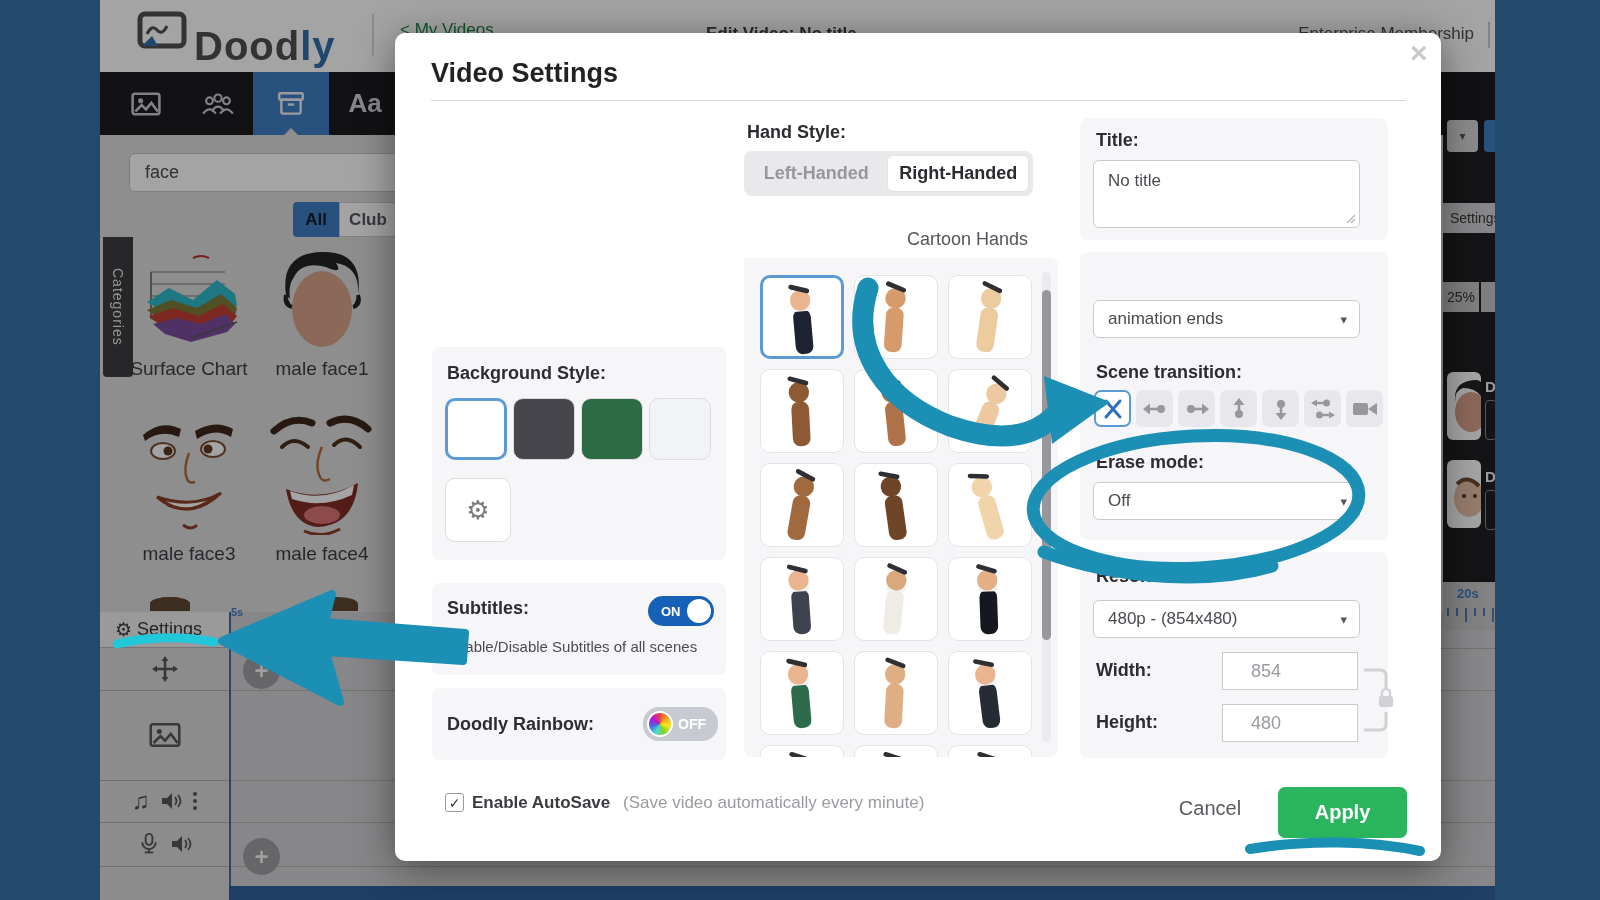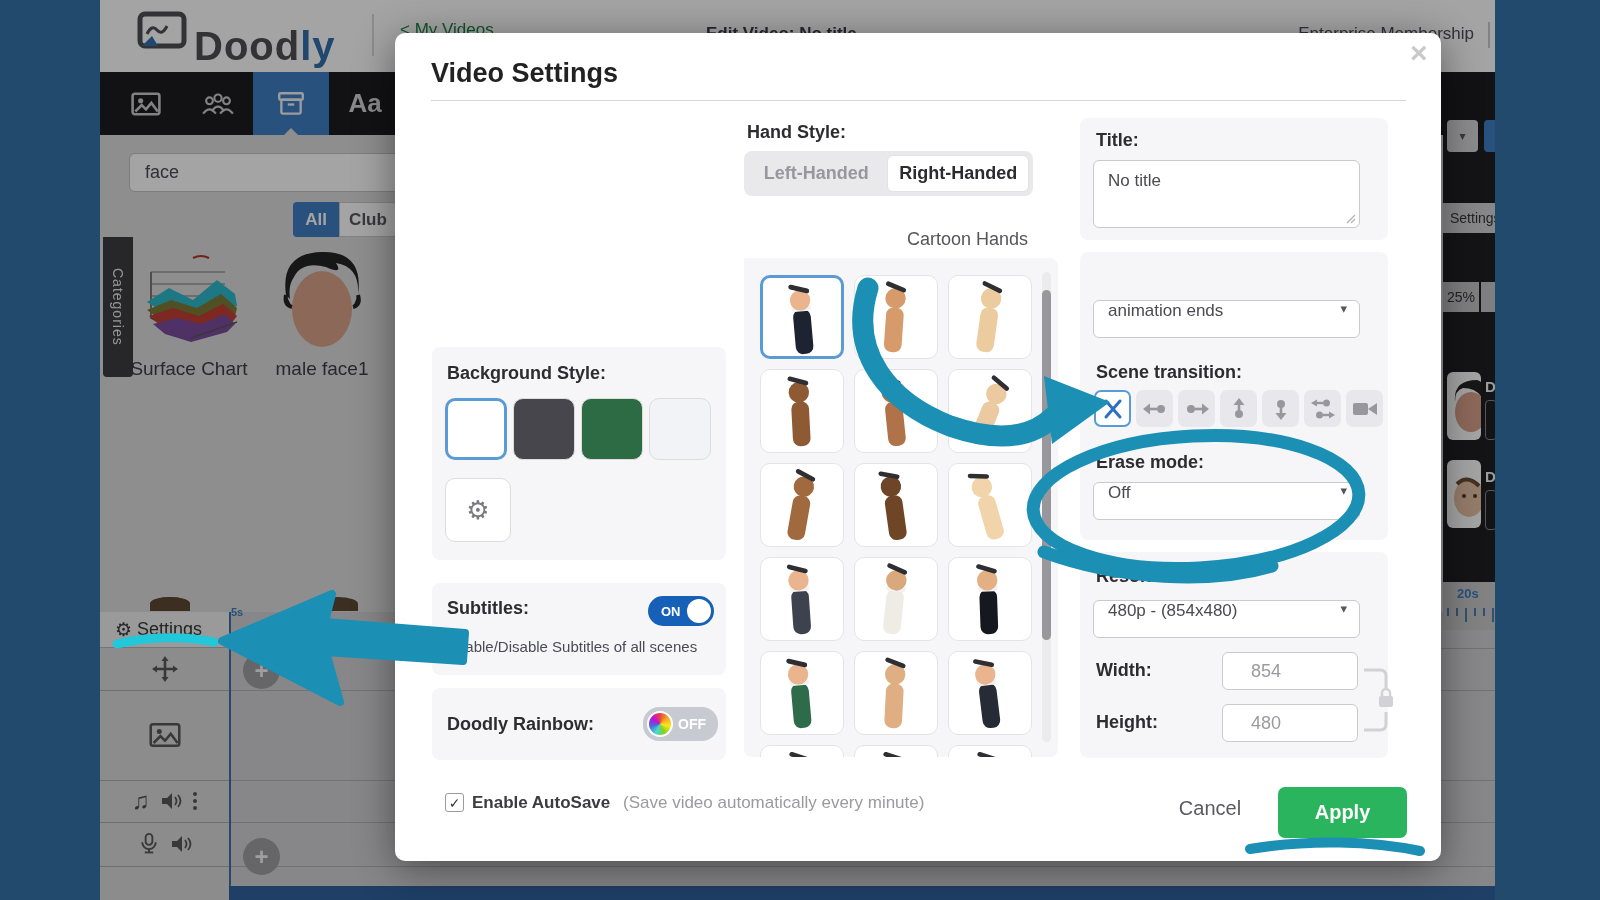--- a/index.html
+++ b/index.html
@@ -40,42 +40,42 @@
   .tick{position:absolute;top:26px;width:2px;background:#4a7ab0;}
   
   .dim{position:absolute;left:100px;top:0;width:1395px;height:900px;background:rgba(8,9,12,.37);z-index:5;}
   
   .modal{position:absolute;left:395px;top:33px;width:1046px;height:828px;background:#fff;border-radius:10px;
          box-shadow:0 8px 40px rgba(0,0,0,.45);z-index:10;}
   .m-title{position:absolute;left:36px;top:25px;font-size:27px;font-weight:700;color:#222;}
   .m-hr{position:absolute;left:36px;top:67px;width:975px;height:1px;background:#d6d6d8;}
   .panel{position:absolute;background:#f6f6f8;border-radius:8px;}
   .mlabel{position:absolute;font-weight:700;color:#2c2c31;font-size:18px;}
-  .sel-box{position:absolute;background:#fff;border:1px solid #c9cacc;border-radius:6px;font-size:17px;color:#4a4a50;display:flex;padding-left:14px;box-sizing:border-box;}
+  .sel-box{position:absolute;background:#fff;border:1px solid #c9cacc;border-radius:6px;font-size:17px;color:#4a4a50;display:flex;align-items:center;padding-left:14px;box-sizing:border-box;}
   .caret{position:absolute;right:12px;color:#55555c;font-size:13px;}
   .swatch{position:absolute;width:62px;height:62px;border-radius:10px;border:1px solid #ddd;box-sizing:border-box;}
   .swatch.sel{border:3px solid #5b9bd5;}
   .gear-btn{position:absolute;width:64px;height:62px;background:#fff;border:1px solid #ddd;border-radius:10px;display:flex;align-items:center;justify-content:center;font-size:26px;color:#7a7a80;}
   .toggle-on{position:absolute;border-radius:16px;display:flex;align-items:center;color:#fff;font-size:13px;font-weight:700;}
   .knob{position:absolute;background:#fff;border-radius:50%;}
   .seg{position:absolute;background:#e9e9ec;border-radius:8px;}
   .seg-l{position:absolute;left:0;top:0;width:50%;height:100%;display:flex;align-items:center;justify-content:center;color:#97979d;font-size:18px;font-weight:700;}
   .seg-r{position:absolute;right:4px;top:4px;bottom:4px;width:49%;background:#fff;border-radius:6px;border:1px solid #e2e2e6;
          display:flex;align-items:center;justify-content:center;color:#2b2b30;font-size:18px;font-weight:700;box-sizing:border-box;}
   .tab{position:absolute;height:38px;display:flex;align-items:center;justify-content:center;font-size:18px;}
   .tab.on{background:#f6f6f8;border:1px solid #e2e2e6;border-bottom:none;border-radius:8px 8px 0 0;font-weight:700;color:#222;}
   .tab.off{color:#55555c;}
   .hand-grid{position:absolute;left:16px;top:17px;display:grid;grid-template-columns:repeat(3,84px);gap:10px;}
   .hand-cell{width:84px;height:84px;background:#fff;border:1px solid #e4e4e8;border-radius:10px;box-sizing:border-box;}
   .hand-cell.selected{border:3px solid #5b9bd5;}
   .vscroll-track{position:absolute;right:7px;top:14px;width:9px;height:470px;background:#ebebee;border-radius:5px;}
   .vscroll{position:absolute;right:7px;top:32px;width:9px;height:350px;background:#98989c;border-radius:5px;}
   .trans-btn{position:absolute;width:37px;height:37px;border-radius:7px;background:#e8e8ec;display:flex;align-items:center;justify-content:center;box-sizing:border-box;}
   .trans-btn.sel{background:#fff;border:2px solid #5b9bd5;}
-  .num-in{position:absolute;width:136px;height:38px;background:#fff;border:1px solid #c9cacc;border-radius:6px;color:#9a9aa0;font-size:18px;display:flex;align-items:center;padding-left:28px;box-sizing:border-box;}
+  .num-in{position:absolute;width:136px;height:38px;background:#fff;border:1px solid #c9cacc;border-radius:0;color:#9a9aa0;font-size:18px;display:flex;align-items:center;padding-left:28px;box-sizing:border-box;}
   .apply{position:absolute;border:none;border-radius:7px;color:#fff;font-size:20px;font-weight:700;display:flex;align-items:center;justify-content:center;}
   .cancel{position:absolute;color:#5a5a60;font-size:20px;text-align:center;}
   .chk{position:absolute;width:17px;height:17px;border:1px solid #9a9aa0;border-radius:3px;background:#fff;color:#333;font-size:14px;display:flex;align-items:center;justify-content:center;}
   .anno{position:absolute;left:0;top:0;z-index:60;pointer-events:none;}
   .close-x{position:absolute;font-size:30px;font-weight:700;color:#c9c9cc;line-height:1;}
 </style>
 </head>
 <body>
 
 <div class="stage">
@@ -125,21 +125,21 @@
       </div>
       <div class="tb-tab" style="left:229px;width:72px;font-size:26px;color:#d4d4d7;font-weight:700;">
         <span>Aa</span>
       </div>
     </div>
 
     <div class="sidebar">
       <div class="search">
           <span>face</span>
         </div>
-      <div class="pillA" style="left:193px;width:46px;background:#3c7cc0;color:#ffffff;border-radius:4px 0 0 4px;">All</div>
+      <div class="pillA" style="left:193px;width:46px;background:#3c7cc0;color:#0f172a;border-radius:4px 0 0 4px;">All</div>
       <div class="pillA" style="left:239px;width:58px;background:#fff;color:#55555c;border:1px solid #c9c9cc;box-sizing:border-box;border-radius:0 4px 4px 0;">Club</div>
       <div class="cats">Categories</div>
 
       <div class="asset" style="left:25px;top:115px;">
         <svg width="112" height="100" viewBox="0 0 112 100">
           <path d="M60 8 q8-4 16 0" stroke="#b03126" stroke-width="2" fill="none"></path>
           <path d="M18 22 V68 L58 88" fill="none" stroke="#555" stroke-width="1.5"></path>
           <path d="M18 22 H92 M18 34 H92 M18 46 H96" fill="none" stroke="#777" stroke-width="1"></path>
           <polygon points="14,52 36,38 60,50 84,30 102,44 104,56 62,66 30,62" fill="#2ab9c9"></polygon>
           <polygon points="14,60 38,50 64,58 88,44 104,58 102,66 60,76 28,70" fill="#7a7a33"></polygon>
@@ -149,20 +149,49 @@
         </svg>
         <div class="lbl">Surface Chart</div>
       </div>
       <div class="asset" style="left:158px;top:112px;">
         <svg width="112" height="103" viewBox="0 0 112 103">
           <ellipse cx="56" cy="62" rx="30" ry="38" fill="#d9a187"></ellipse>
           <path d="M20 48 Q14 6 56 5 Q98 4 92 48 Q94 20 70 16 Q78 28 60 20 Q36 14 28 30 Q22 38 24 52 Z" fill="#22201f"></path>
           <path d="M20 48 q-2 10 6 12 M92 48 q3 10-5 12" fill="#22201f" stroke="#22201f" stroke-width="4"></path>
         </svg>
         <div class="lbl">male face1</div>
+      </div>
+      <div class="asset" style="left:25px;top:278px;">
+        <svg width="112" height="122" viewBox="0 0 112 122">
+          <path d="M10 22 Q28 6 48 16 L46 24 Q28 16 12 28 Z" fill="#3a2415"></path>
+          <path d="M62 18 Q82 6 100 16 L98 24 Q82 14 64 26 Z" fill="#3a2415"></path>
+          <ellipse cx="30" cy="38" rx="12" ry="8" fill="#fff" stroke="#7a4a2a" stroke-width="2"></ellipse>
+          <circle cx="35" cy="38" r="4.5" fill="#5a3517"></circle>
+          <ellipse cx="80" cy="36" rx="12" ry="8" fill="#fff" stroke="#7a4a2a" stroke-width="2"></ellipse>
+          <circle cx="75" cy="36" r="4.5" fill="#5a3517"></circle>
+          <path d="M56 40 q-6 16-2 26 q2 5 8 3" fill="none" stroke="#b06a3a" stroke-width="2.5"></path>
+          <path d="M24 84 Q56 110 88 80 Q60 96 24 84 Z" fill="#fff" stroke="#8a3c20" stroke-width="3"></path>
+          <path d="M34 92 q22 10 44-6" fill="none" stroke="#8a3c20" stroke-width="2"></path>
+          <path d="M50 112 q8 6 14 0" fill="none" stroke="#8a3c20" stroke-width="3"></path>
+        </svg>
+        <div class="lbl">male face3</div>
+      </div>
+      <div class="asset" style="left:158px;top:276px;">
+        <svg width="112" height="124" viewBox="0 0 112 124">
+          <path d="M8 20 Q26 4 46 12" fill="none" stroke="#3a2415" stroke-width="7" stroke-linecap="round"></path>
+          <path d="M64 12 Q84 2 102 18" fill="none" stroke="#3a2415" stroke-width="7" stroke-linecap="round"></path>
+          <path d="M16 36 q12-12 26 0" fill="none" stroke="#4a2c15" stroke-width="4" stroke-linecap="round"></path>
+          <path d="M68 34 q12-12 26 2" fill="none" stroke="#4a2c15" stroke-width="4" stroke-linecap="round"></path>
+          <path d="M56 36 q-8 18-2 30 q3 6 10 2" fill="none" stroke="#b06a3a" stroke-width="2.5"></path>
+          <path d="M20 78 Q56 92 92 72 Q88 114 52 116 Q26 114 20 78 Z" fill="#7e2a1e"></path>
+          <path d="M24 80 Q56 92 88 74 L86 84 Q56 98 26 88 Z" fill="#fff"></path>
+          <ellipse cx="56" cy="104" rx="18" ry="9" fill="#d9736e"></ellipse>
+          <path d="M38 120 q18 8 36-2" fill="none" stroke="#8a3c20" stroke-width="3"></path>
+        </svg>
+        <div class="lbl">male face4</div>
       </div>
       <ellipse class="abs" style="left:50px;top:462px;width:40px;height:14px;background:#5d4530;border-radius:50%;"></ellipse>
       <div class="abs" style="left:50px;top:462px;width:40px;height:14px;background:#5d4530;border-radius:50% 50% 0 0;"></div>
       <div class="abs" style="left:218px;top:462px;width:40px;height:14px;background:#5d4530;border-radius:50% 50% 0 0;"></div>
     </div>
 
     <div class="tl-content">
       <div class="tl-divider" style="top:36px;"></div>
       <div class="tl-divider" style="top:78px;"></div>
       <div class="tl-divider" style="top:168px;"></div>

